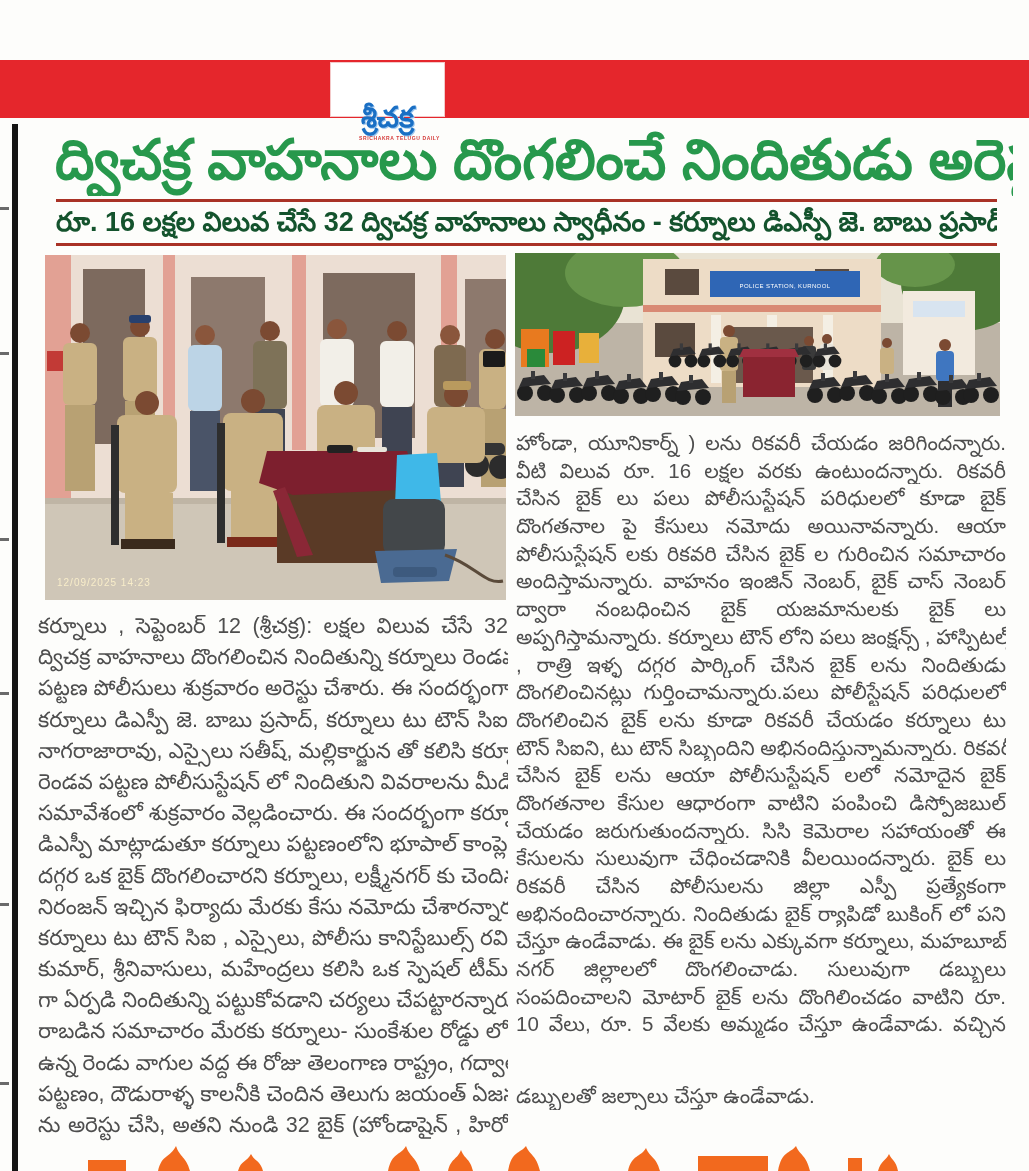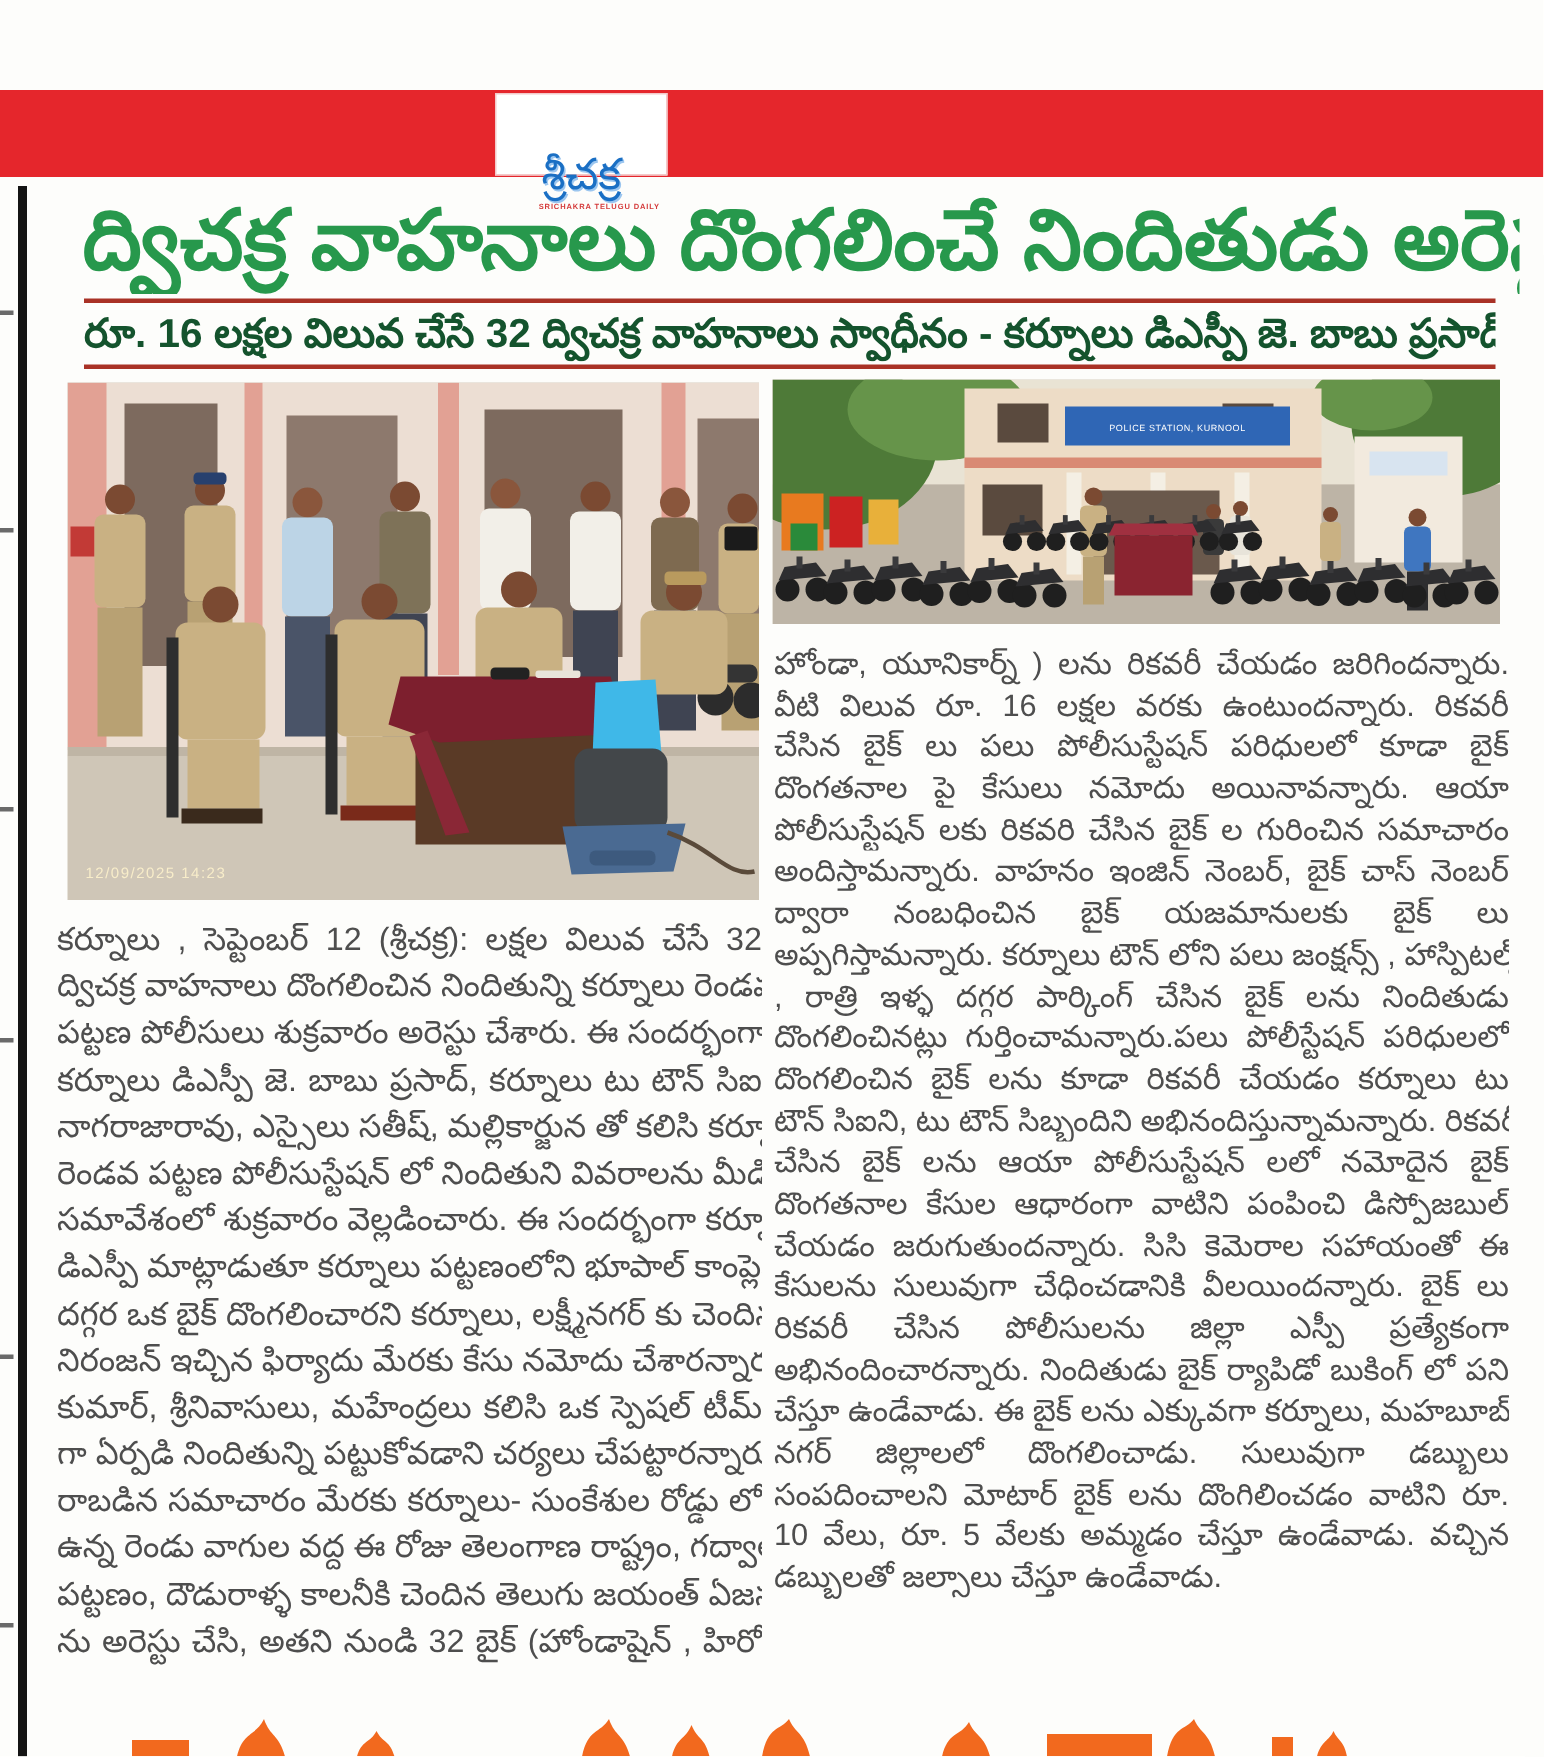--- a/index.html
+++ b/index.html
@@ -15,21 +15,21 @@
 
   
   .banner { position:absolute; left:0; top:60px; width:1029px; height:58px; background:#e5262c; }
   .logo-box {
     position:absolute; left:330px; top:2px; width:115px; height:55px;
     background:#ffffff; display:flex; flex-direction:column; align-items:center;
     box-shadow:0 0 0 1px #f3c9c9 inset;
   }
   .logo-redline { margin-top:3px; width:72px; height:2px; background:#d43a3a; border-radius:1px; }
   .logo-name {
-    font-size:29px; font-weight:normal; color:#1a6fc4; line-height:1.15;
+    font-size:29px; font-weight:bold; color:#1a6fc4; line-height:1.15;
     text-shadow:1px 1px 0 #9cc6ef;
     margin-top:36px;
   }
   .logo-tagline {
     align-self:flex-end; margin:1px 5px 0 0;
     font-size:5px; font-weight:bold; letter-spacing:.6px; color:#d43a3a;
   }
 
   
   .headline {
@@ -63,21 +63,21 @@
   
   .col { position:absolute; color:#4e4e4e; }
   .col .line {
     display:block; text-align:justify; text-align-last:justify;
     white-space:nowrap; overflow:hidden;
   }
   .col-left  { left:38px;  top:611px; width:470px; }
   .col-left .line  { height:31.2px; line-height:31.2px; font-size:21.5px; }
   .col-right { left:516px; top:429px; width:490px; }
   .col-right .line { height:27.7px; line-height:27.7px; font-size:20.5px; }
-  .col-right .line:last-child { text-align-last:left; }
+  .col-right .line:last-child { text-align-last:left;margin-top:44px; }
 
   
   .bottom-fragment { position:absolute; left:88px; top:1146px; width:840px; height:25px; overflow:hidden; }
 </style>
 </head>
 <body>
 
 <div class="page">
 
   <span class="margin-dash" style="top:207px"></span>
@@ -319,20 +319,21 @@
       <span class="line">కర్నూలు , సెప్టెంబర్ 12 (శ్రీచక్ర): లక్షల విలువ చేసే 32</span>
       <span class="line">ద్విచక్ర వాహనాలు దొంగలించిన నిందితున్ని కర్నూలు రెండవ</span>
       <span class="line">పట్టణ పోలీసులు శుక్రవారం అరెస్టు చేశారు. ఈ సందర్భంగా</span>
       <span class="line">కర్నూలు డిఎస్పీ జె. బాబు ప్రసాద్, కర్నూలు టు టౌన్ సిఐ</span>
       <span class="line">నాగరాజారావు, ఎస్సైలు సతీష్, మల్లికార్జున తో కలిసి కర్నూలు</span>
       <span class="line">రెండవ పట్టణ పోలీసుస్టేషన్ లో నిందితుని వివరాలను మీడియా</span>
       <span class="line">సమావేశంలో శుక్రవారం వెల్లడించారు. ఈ సందర్భంగా కర్నూలు</span>
       <span class="line">డిఎస్పీ మాట్లాడుతూ కర్నూలు పట్టణంలోని భూపాల్ కాంప్లెక్స్</span>
       <span class="line">దగ్గర ఒక బైక్ దొంగలించారని కర్నూలు, లక్ష్మీనగర్ కు చెందిన</span>
       <span class="line">నిరంజన్ ఇచ్చిన ఫిర్యాదు మేరకు కేసు నమోదు చేశారన్నారు.</span>
+      <span class="line">కర్నూలు టు టౌన్ సిఐ , ఎస్సైలు, పోలీసు కానిస్టేబుల్స్ రవి</span>
       <span class="line">కుమార్, శ్రీనివాసులు, మహేంద్రలు కలిసి ఒక స్పెషల్ టీమ్</span>
       <span class="line">గా ఏర్పడి నిందితున్ని పట్టుకోవడాని చర్యలు చేపట్టారన్నారు.</span>
       <span class="line">రాబడిన సమాచారం మేరకు కర్నూలు- సుంకేశుల రోడ్డు లో</span>
       <span class="line">ఉన్న రెండు వాగుల వద్ద ఈ రోజు తెలంగాణ రాష్ట్రం, గద్వాల</span>
       <span class="line">పట్టణం, దౌడురాళ్ళ కాలనీకి చెందిన తెలుగు జయంత్ ఏజస్వంత్</span>
       <span class="line">ను అరెస్టు చేసి, అతని నుండి 32 బైక్ (హోండాషైన్ , హిరో</span>
     </div>
   <div class="col col-right">
       <span class="line">హోండా, యూనికార్న్ ) లను రికవరీ చేయడం జరిగిందన్నారు.</span>
       <span class="line">వీటి విలువ రూ. 16 లక్షల వరకు ఉంటుందన్నారు. రికవరీ</span>

